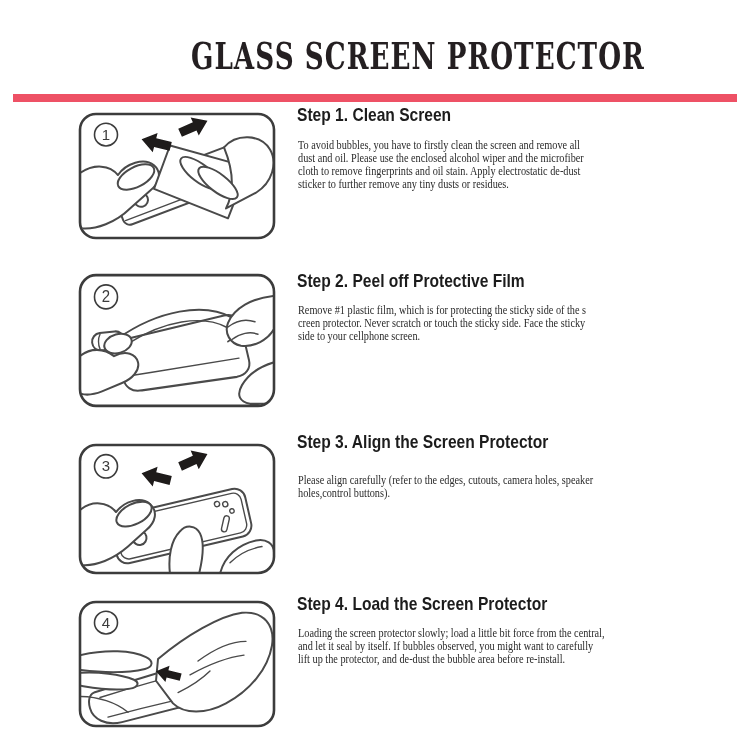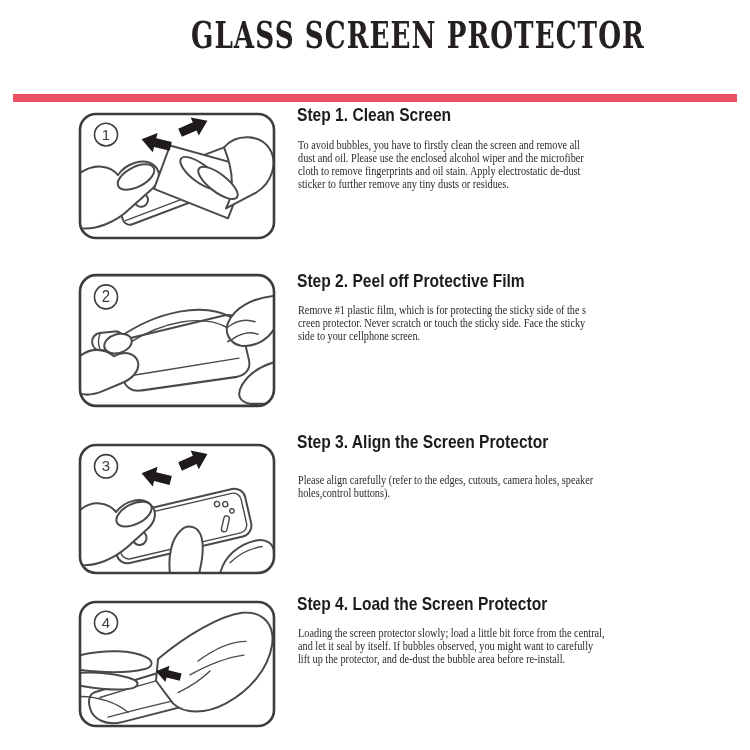--- a/index.html
+++ b/index.html
@@ -1,20 +1,20 @@
 <!DOCTYPE html>
 <html><head>
 <meta charset="utf-8">
 <style>
   html,body{margin:0;padding:0;background:#ffffff;}
   .page{position:relative;width:750px;height:750px;background:#ffffff;overflow:hidden;
         font-family:"Liberation Sans",sans-serif;}
   
   .header{position:absolute;left:85px;right:0;top:14px;text-align:center;color:#241f21;}
-  .title-line{display:block;line-height:41px;white-space:nowrap;}
+  .title-line{display:block;line-height:41px;white-space:nowrap;margin-top:21px;}
   .title-line span{display:inline-block;font-family:"DejaVu Serif",serif;font-weight:bold;
         font-size:38px;transform:scaleX(0.69);transform-origin:50% 50%;}
   .t1 span{letter-spacing:1.5px;}
   .t2 span{letter-spacing:6px;}
   .rule{position:absolute;left:13px;top:94px;width:724px;height:8px;}
   
   .step-heading{position:absolute;left:297px;white-space:nowrap;
         font-weight:bold;font-size:19px;color:#1c1c1c;
         transform:scaleX(0.82);transform-origin:0 0;}
   .step-body{position:absolute;left:298px;width:470px;

